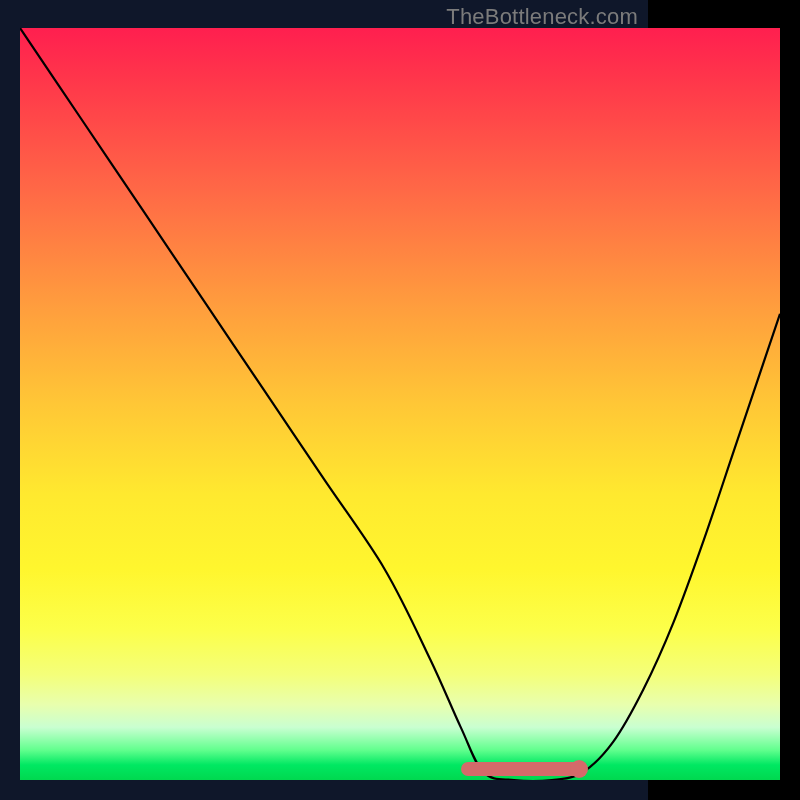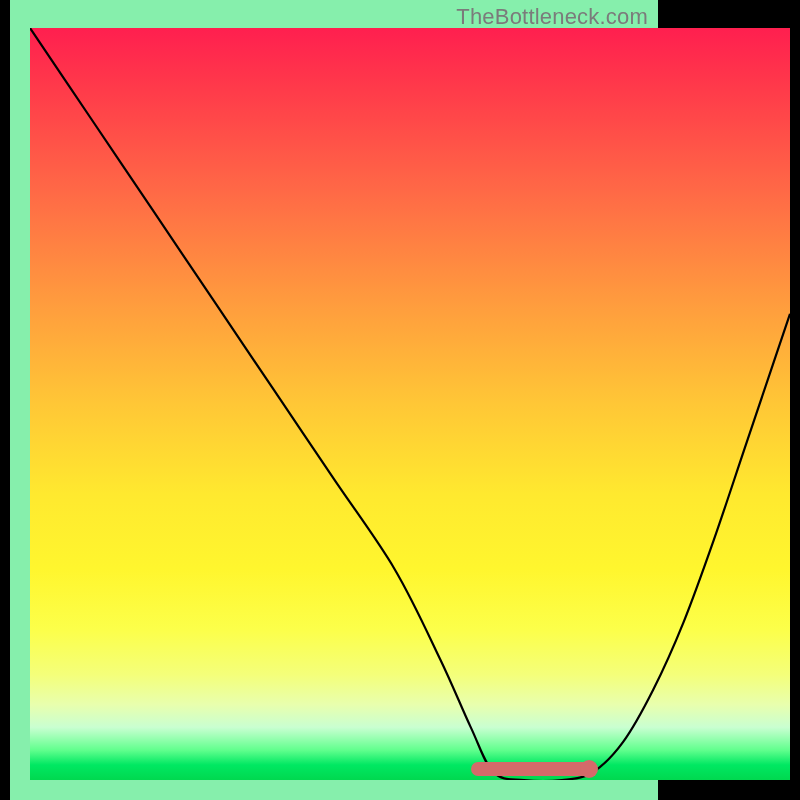--- a/index.html
+++ b/index.html
@@ -7,22 +7,21 @@
     width: 800px;
     height: 800px;
     overflow: hidden;
     background: #000;
     font-family: Arial, Helvetica, sans-serif;
   }
   .stage {
     position: relative;
     width: 648px;
     height: 800px;
-    background: #86efac;
-    margin-left: 10px;
+    background: #0f172a;
   }
   .attribution {
     position: absolute;
     top: 4px;
     right: 10px;
     color: #7b7b7b;
     font-size: 22px;
     font-weight: 400;
     letter-spacing: 0.2px;
     z-index: 30;

